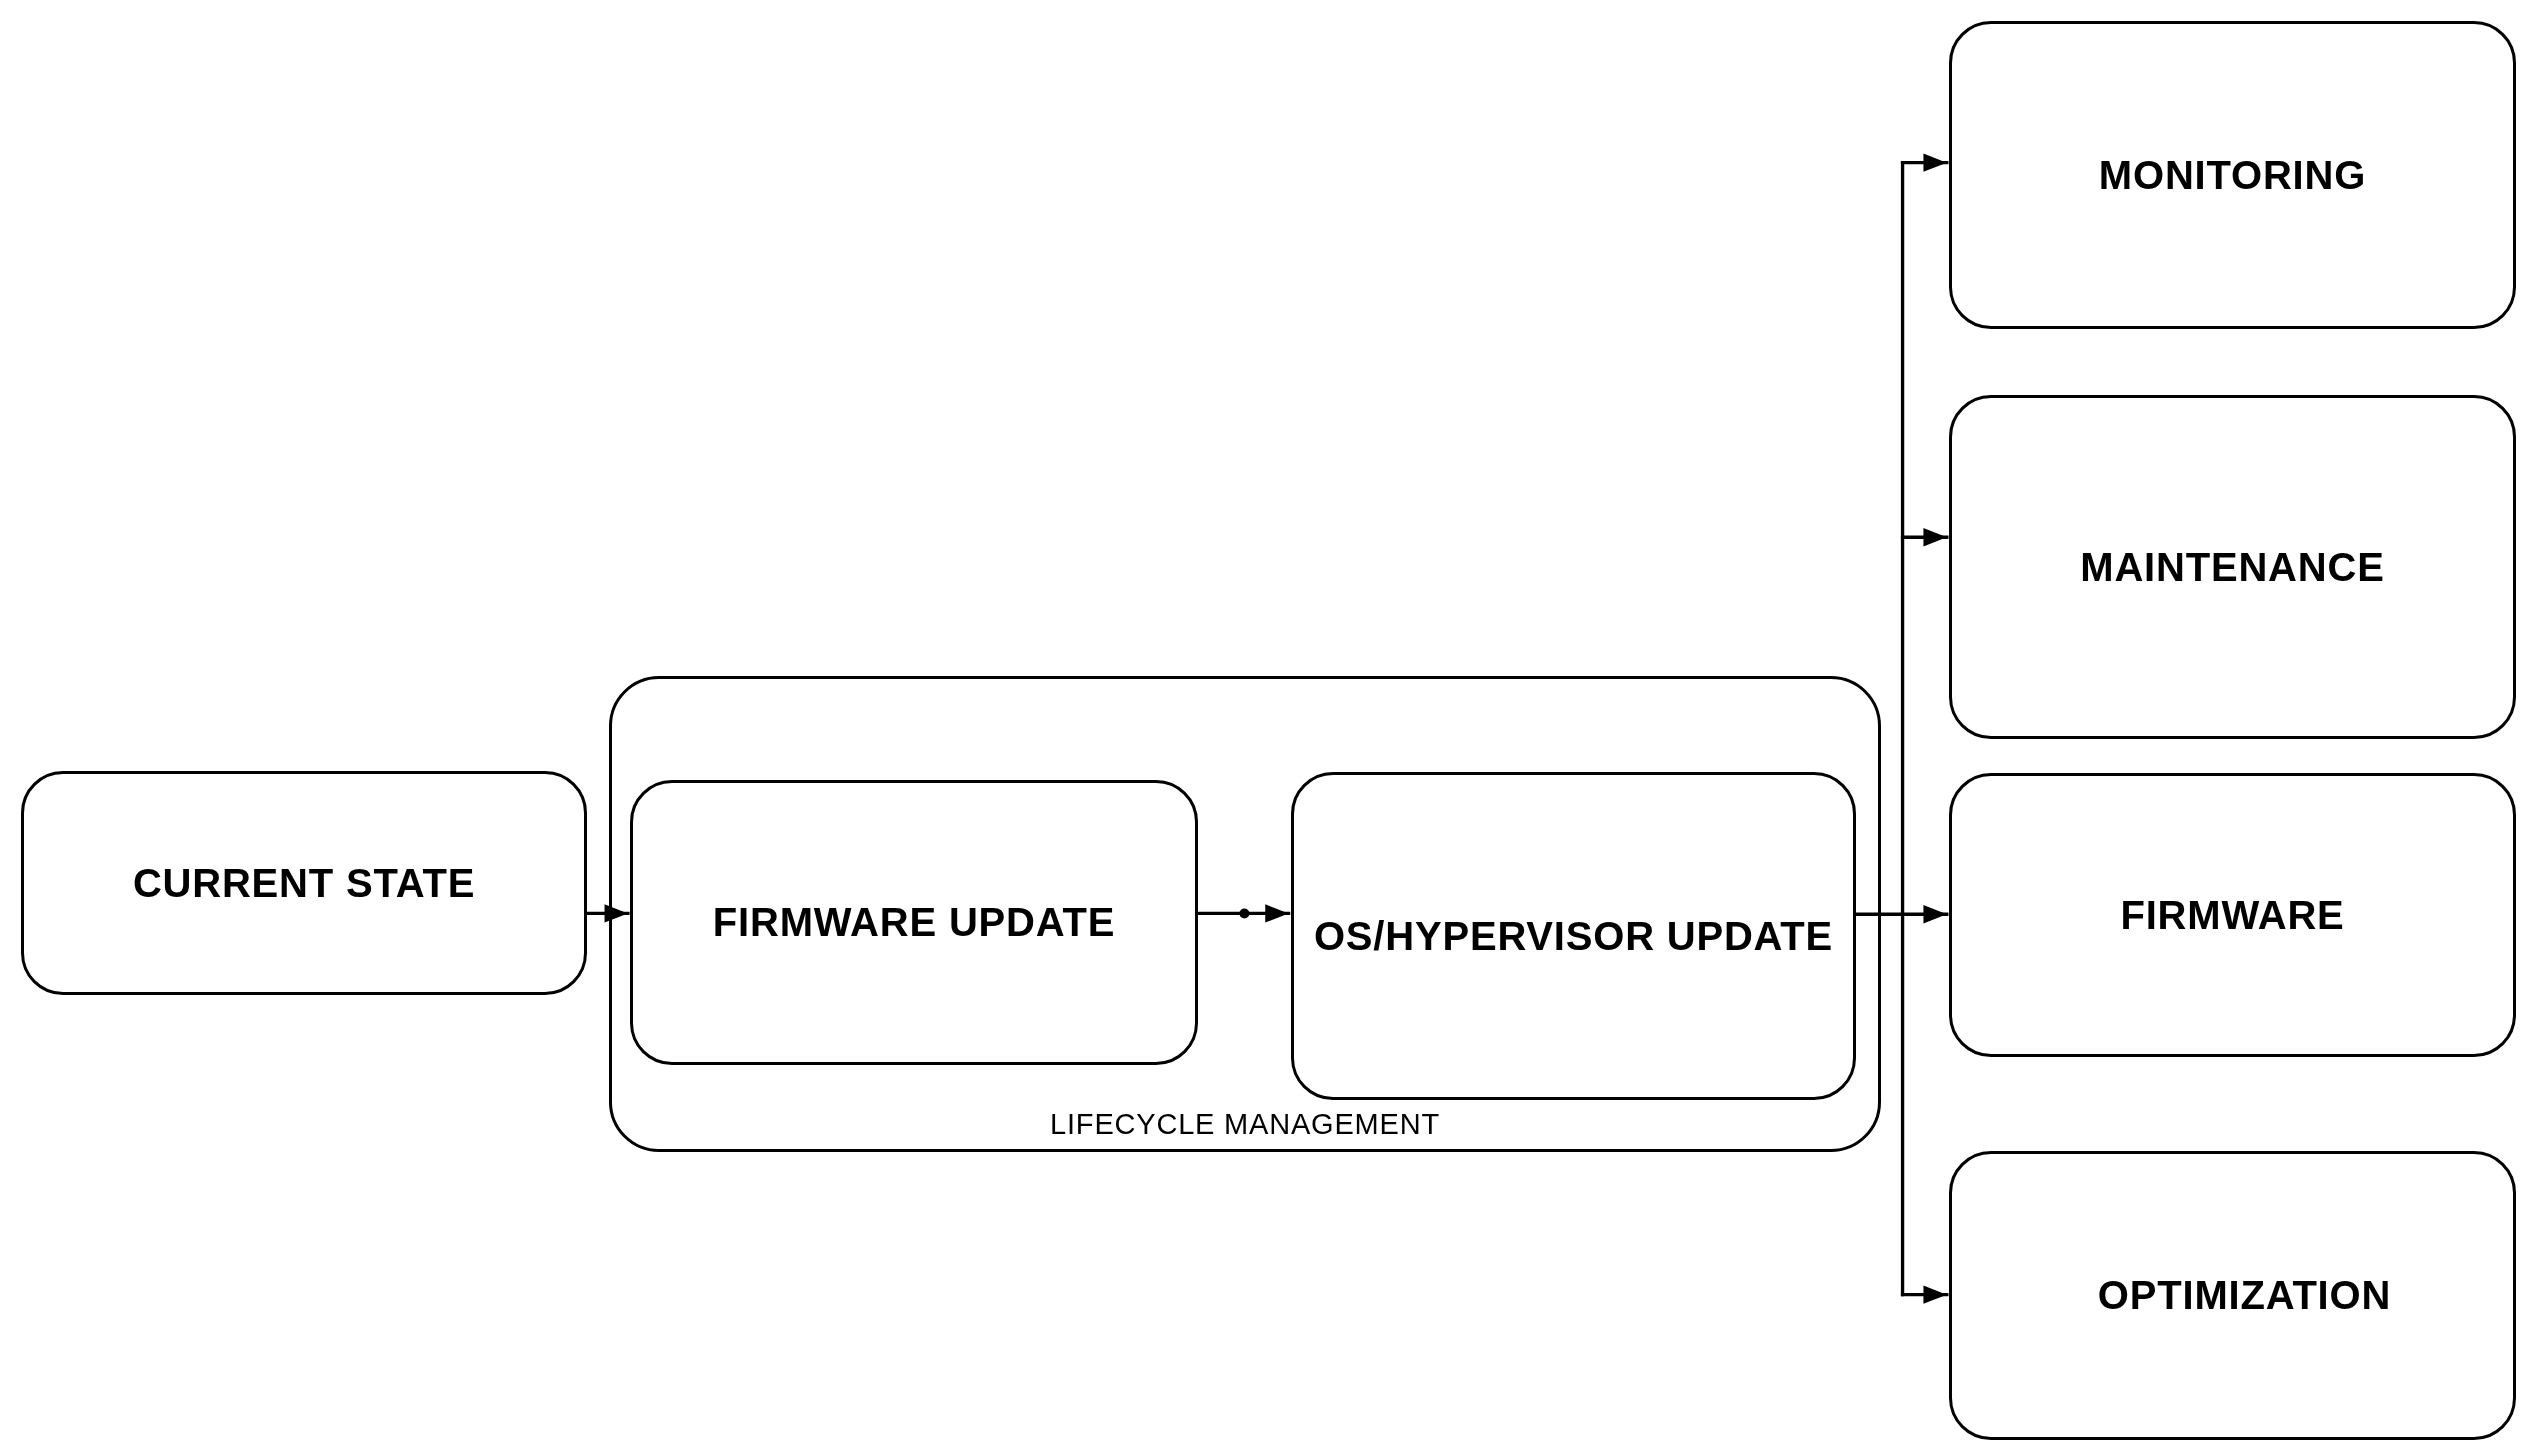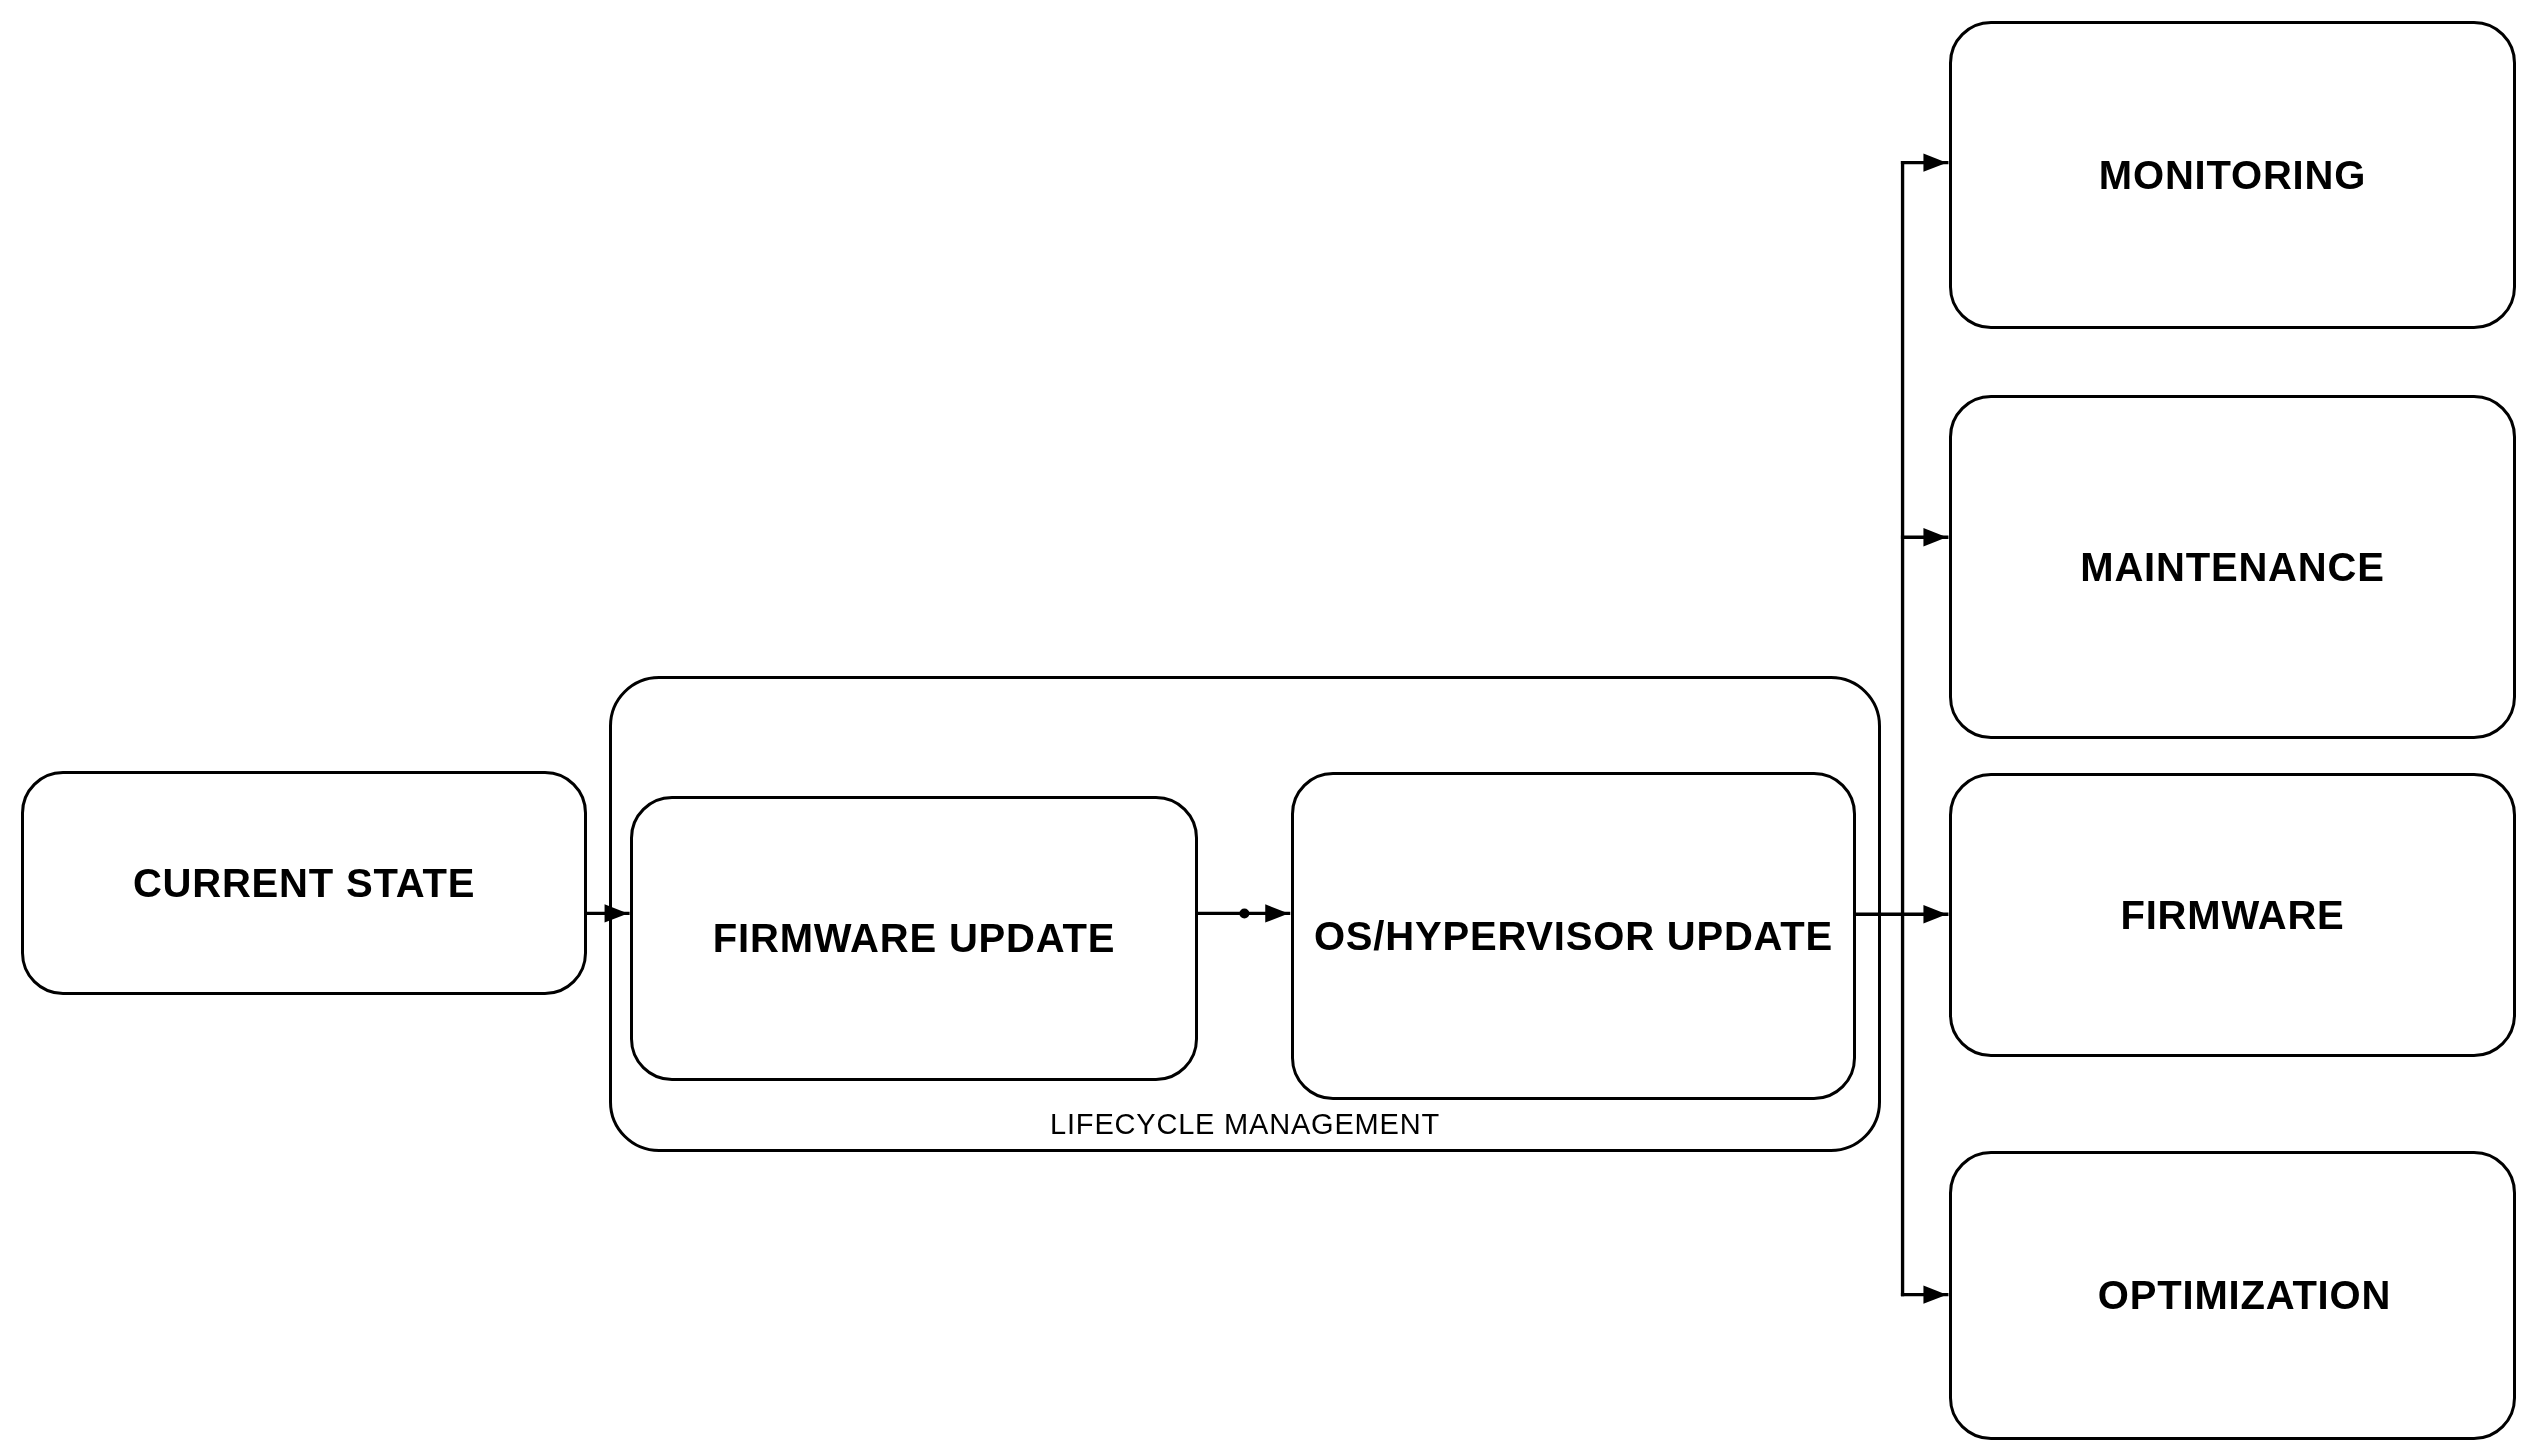--- a/index.html
+++ b/index.html
@@ -21,21 +21,21 @@
     box-sizing:border-box;background:transparent;z-index:1;
   }
   .group-label{
     position:absolute;left:0;right:0;bottom:8.3px;text-align:center;
     font-size:29px;font-weight:400;color:#000000;letter-spacing:0.8px;
     white-space:nowrap;
   }
   
   #node-current-state      {left:21px;   top:771px;  width:566px;  height:224px;}
   #group-lifecycle         {left:609px;  top:676px;  width:1272px; height:476px;}
-  #node-firmware-update    {left:630px;  top:796px;  width:568px;  height:285px;}
+  #node-firmware-update    {left:630px;  top:780px;  width:568px;  height:285px;}
   #node-os-hypervisor      {left:1291px; top:772px;  width:565px;  height:328px;}
   #node-monitoring         {left:1949px; top:21px;   width:567px;  height:308px;}
   #node-maintenance        {left:1949px; top:395px;  width:567px;  height:344px;}
   #node-scaling            {left:1949px; top:773px;  width:567px;  height:284px;}
   #node-optimization       {left:1949px; top:1151px; width:567px;  height:289px;padding-left:24px;}
   #edge-layer{
     position:absolute;left:0;top:0;width:2538px;height:1454px;
     z-index:3;pointer-events:none;
   }
 </style>

